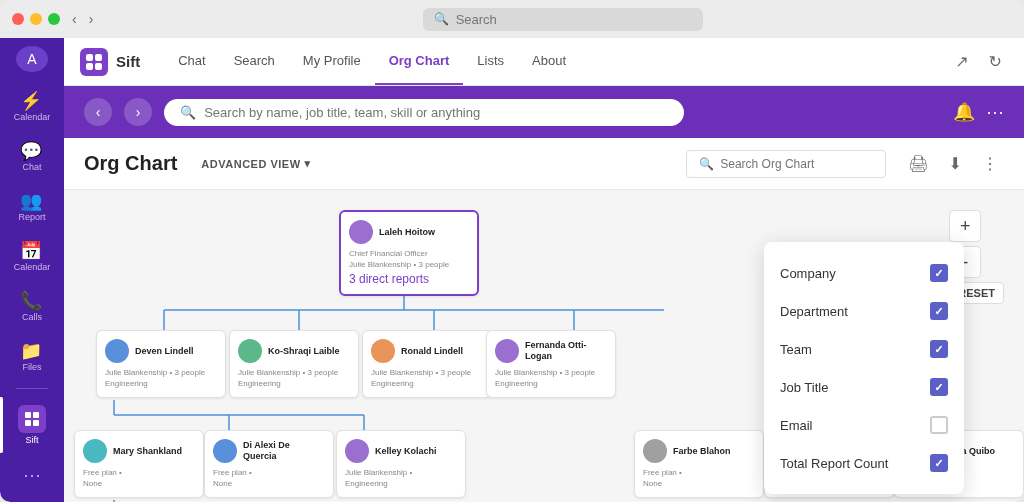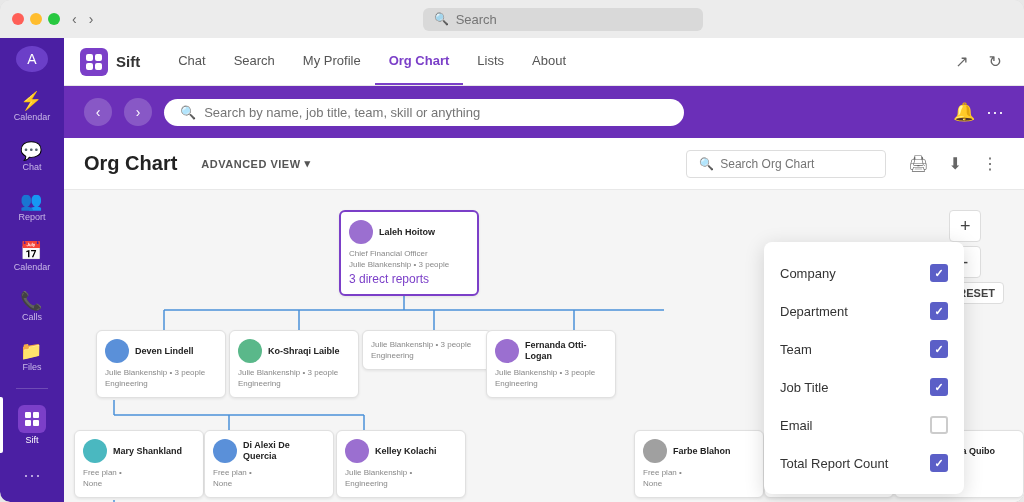--- a/index.html
+++ b/index.html
@@ -764,20 +764,24 @@
 
             <div class="org-node" style="left:165px;top:140px;">
               <div class="org-node-header">
                 <div class="org-node-avatar avatar-green"></div>
                 <div class="org-node-name">Ko-Shraqi Laible</div>
               </div>
               <div class="org-node-info">Julie Blankenship • 3 people<br>Engineering</div>
             </div>
 
             <div class="org-node" style="left:298px;top:140px;">
+              <div class="org-node-header">
+                <div class="org-node-avatar avatar-orange"></div>
+                <div class="org-node-name">Ronald Lindell</div>
+              </div>
               <div class="org-node-info">Julie Blankenship • 3 people<br>Engineering</div>
             </div>
 
             <div class="org-node" style="left:422px;top:140px;">
               <div class="org-node-header">
                 <div class="org-node-avatar avatar-purple"></div>
                 <div class="org-node-name">Fernanda Otti-Logan</div>
               </div>
               <div class="org-node-info">Julie Blankenship • 3 people<br>Engineering</div>
             </div>

